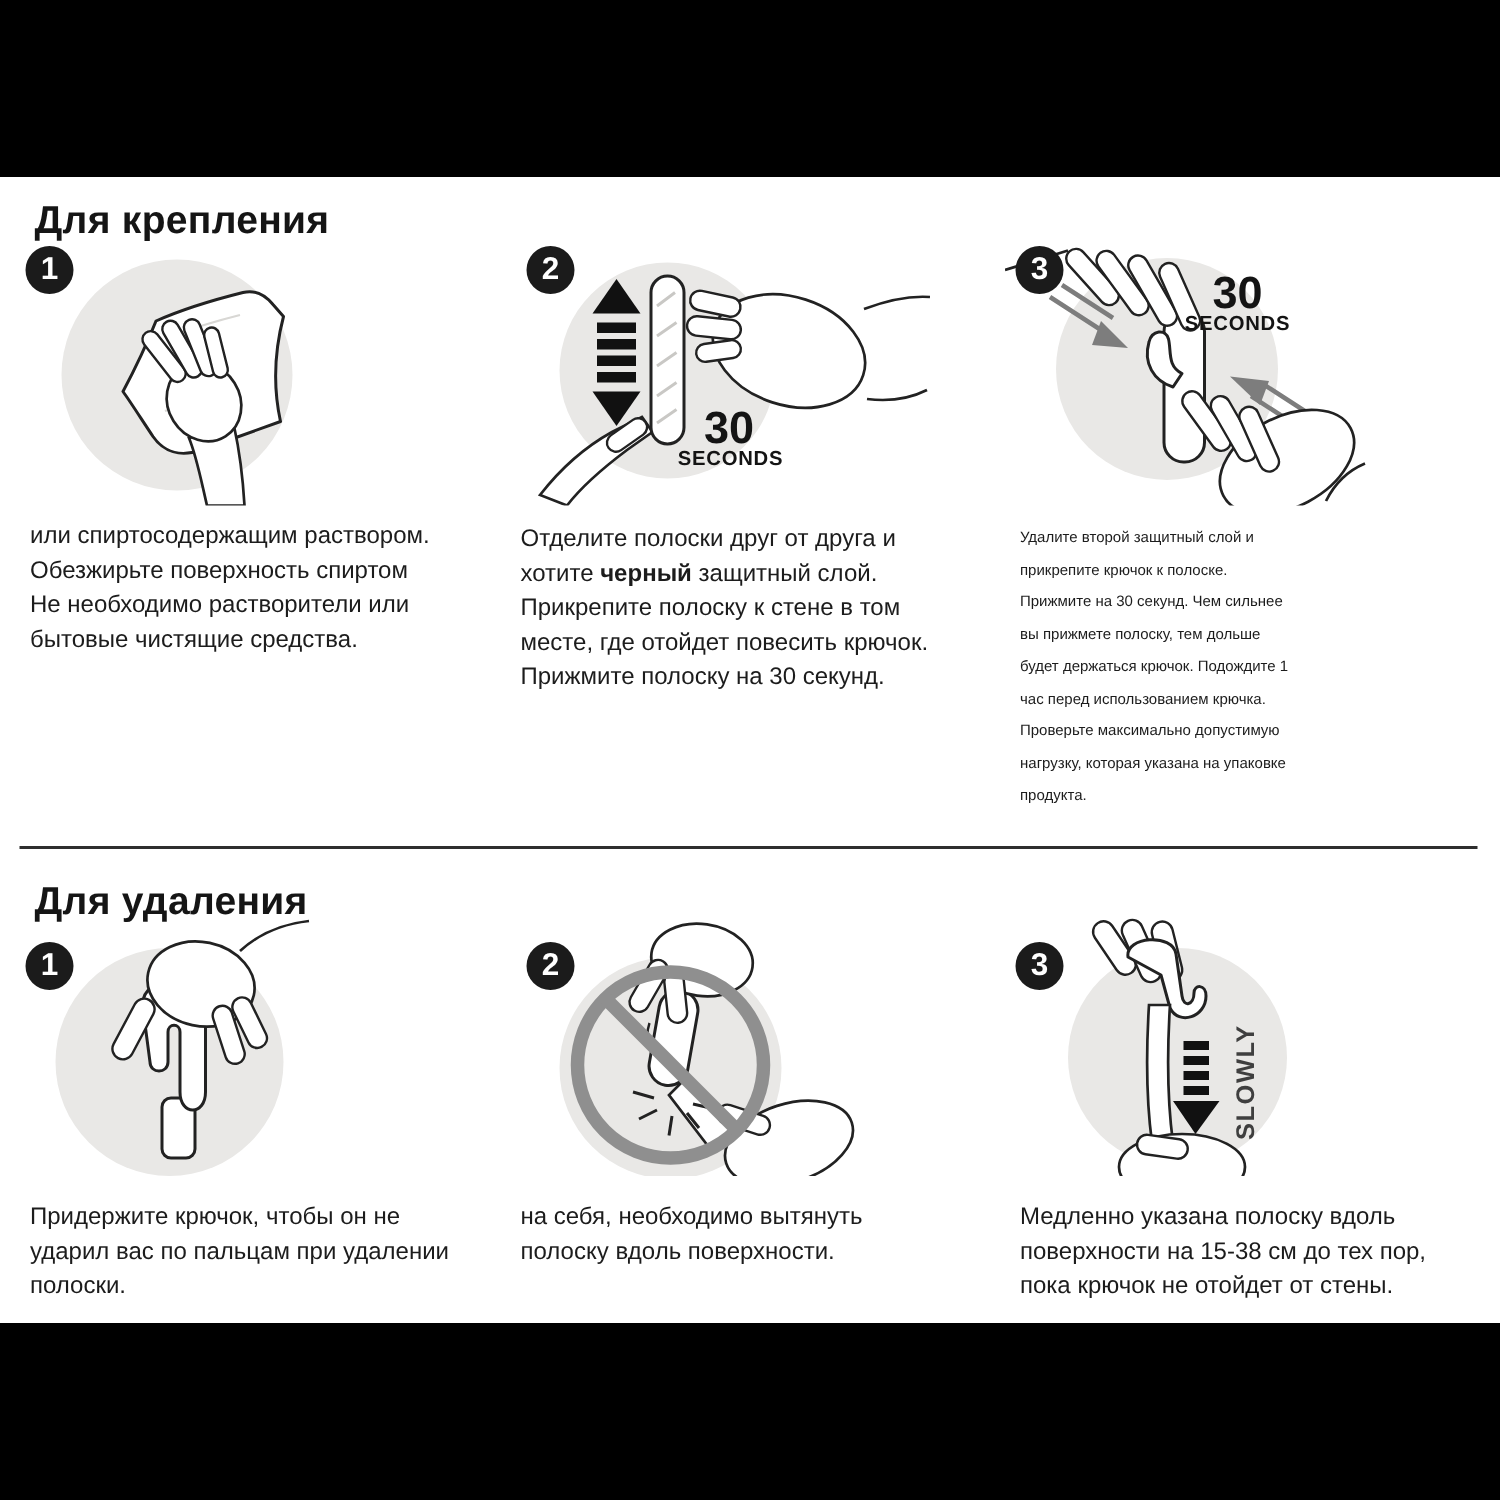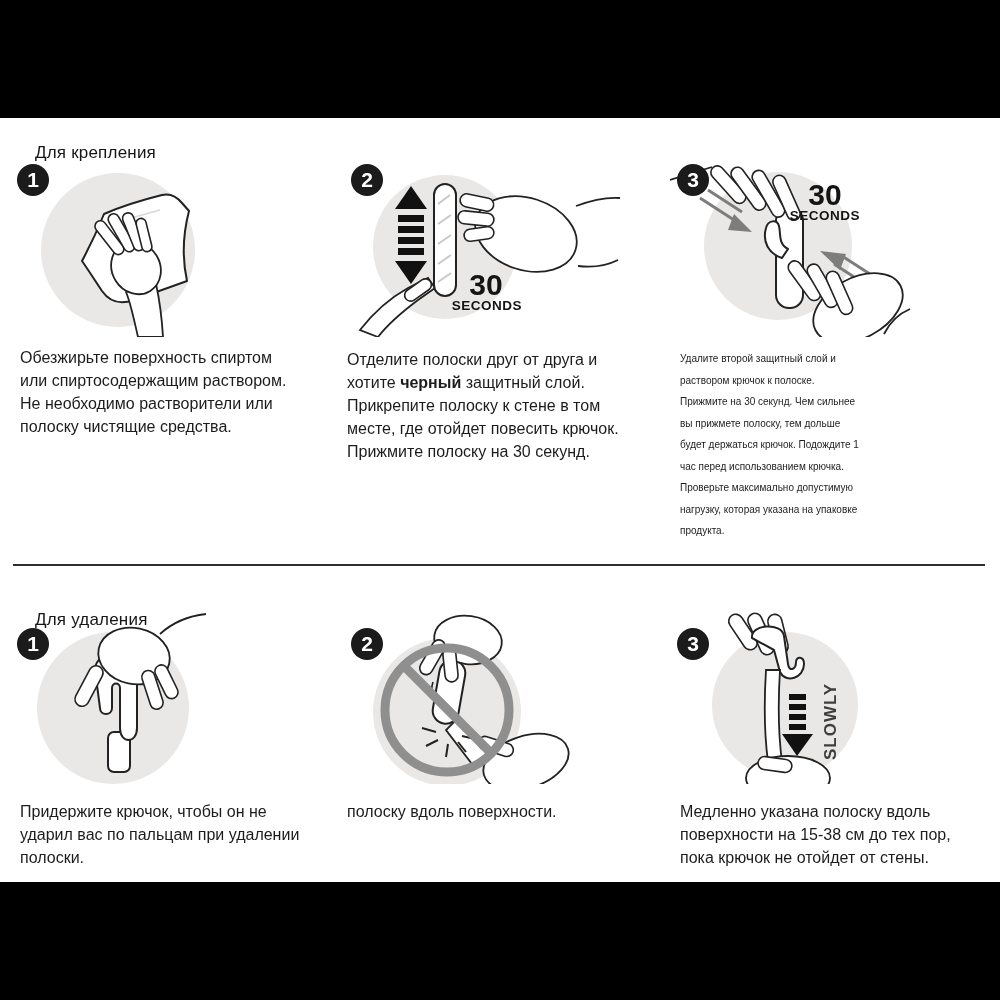--- a/index.html
+++ b/index.html
@@ -1,20 +1,20 @@
 <!DOCTYPE html>
 <html><head>
 <meta charset="utf-8">
 <style>
   html,body{margin:0;padding:0}
   body{width:1000px;height:1000px;background:#fff;font-family:"Liberation Sans",sans-serif;position:relative;overflow:hidden}
   .band{position:absolute;left:0;width:1000px;background:#000}
   .band.top{top:0;height:118px}
   .band.bottom{top:882px;height:118px}
-  .sec-title{position:absolute;margin:16px;font-size:17px;font-weight:normal;color:#151515;letter-spacing:.2px}
+  .sec-title{position:absolute;margin:4px;font-size:26px;font-weight:bold;color:#151515;letter-spacing:.2px}
   .illus{position:absolute;width:320px}
   .badge{position:absolute;width:32px;height:32px;border-radius:50%;background:#1b1b1b;color:#fff;
          font-size:21px;font-weight:bold;display:flex;align-items:center;justify-content:center;z-index:3}
   .txt{position:absolute;color:#1c1c1c;font-size:16px;line-height:23px}
   .txt.small{font-size:10px;line-height:21.5px}
   .divider{position:absolute;left:13px;top:564px;width:972px;height:2px;background:#2e2e2e}
   svg{display:block}
   svg text{font-family:"Liberation Sans",sans-serif}
   .lbl30{font-size:30px;font-weight:bold;fill:#141414}
   .lblsec{font-size:13.5px;font-weight:bold;fill:#141414;letter-spacing:.5px}
@@ -111,47 +111,47 @@
       <rect x="146" y="100" width="13" height="48" rx="6.5" transform="rotate(-30 152 124)" fill="#fff" stroke="#222" stroke-width="1.6"></rect>
       <rect x="163" y="108" width="13" height="46" rx="6.5" transform="rotate(-24 169 131)" fill="#fff" stroke="#222" stroke-width="1.6"></rect>
       <path d="M214,172 C220,160 228,152 240,147" stroke="#222" stroke-width="1.8" fill="none"></path>
     </g>
     <text class="lbl30" x="155" y="43" text-anchor="middle">30</text>
     <text class="lblsec" x="155" y="58" text-anchor="middle">SECONDS</text>
   </svg>
 </div>
 
 <div class="txt" style="left:20px;top:346px;width:300px">
+  <div>или спиртосодержащим раствором.</div>
   <div>Обезжирьте поверхность спиртом</div>
-  <div>или спиртосодержащим раствором.</div>
   <div>Не необходимо растворители или</div>
-  <div>полоску чистящие средства.</div>
+  <div>бытовые чистящие средства.</div>
 </div>
 <div class="txt" style="left:347px;top:348px;width:300px">
   <div>Отделите полоски друг от друга и</div>
   <div><span>хотите </span><b>черный</b><span> защитный слой.</span></div>
   <div>Прикрепите полоску к стене в том</div>
   <div>месте, где отойдет повесить крючок.</div>
   <div>Прижмите полоску на 30 секунд.</div>
 </div>
 <div class="txt small" style="left:680px;top:348px;width:305px">
   <div>Удалите второй защитный слой и</div>
-  <div>раствором крючок к полоске.</div>
+  <div>прикрепите крючок к полоске.</div>
   <div>Прижмите на 30 секунд. Чем сильнее</div>
   <div>вы прижмете полоску, тем дольше</div>
   <div>будет держаться крючок. Подождите 1</div>
   <div>час перед использованием крючка.</div>
   <div>Проверьте максимально допустимую</div>
   <div>нагрузку, которая указана на упаковке</div>
   <div>продукта.</div>
 </div>
 
 <div class="divider"></div>
 
-<h2 class="sec-title" style="left:19px;top:594px">Для удаления</h2>
+<h2 class="sec-title" style="left:19px;top:581px">Для удаления</h2>
 
 <div class="illus" style="left:10px;top:612px">
   <div class="badge" style="left:7px;top:16px">
       <span>1</span>
     </div>
   <svg width="320" height="172" viewBox="0 0 320 172">
     <circle cx="103" cy="96" r="76" fill="#e9e8e6"></circle>
     <g>
       <rect x="98" y="120" width="22" height="40" rx="6" fill="#fff" stroke="#222" stroke-width="2"></rect>
       <path d="M85,58 C85,36 127,36 127,58 L127,116 C127,132 110,132 110,116 L110,76 C110,70 102,70 102,76 L102,96 C102,104 90,104 90,96 Z" fill="#fff" stroke="#222" stroke-width="2" stroke-linejoin="round"></path>
@@ -225,19 +225,20 @@
     <text transform="translate(166,148) rotate(-90)" font-size="17" font-weight="bold" fill="#3f3f3f" letter-spacing="1">SLOWLY</text>
   </svg>
 </div>
 
 <div class="txt" style="left:20px;top:800px;width:310px">
   <div>Придержите крючок, чтобы он не</div>
   <div>ударил вас по пальцам при удалении</div>
   <div>полоски.</div>
 </div>
 <div class="txt" style="left:347px;top:800px;width:300px">
+  <div>на себя, необходимо вытянуть</div>
   <div>полоску вдоль поверхности.</div>
 </div>
 <div class="txt" style="left:680px;top:800px;width:305px">
   <div>Медленно указана полоску вдоль</div>
   <div>поверхности на 15-38 см до тех пор,</div>
   <div>пока крючок не отойдет от стены.</div>
 </div>
 
 </body></html>

